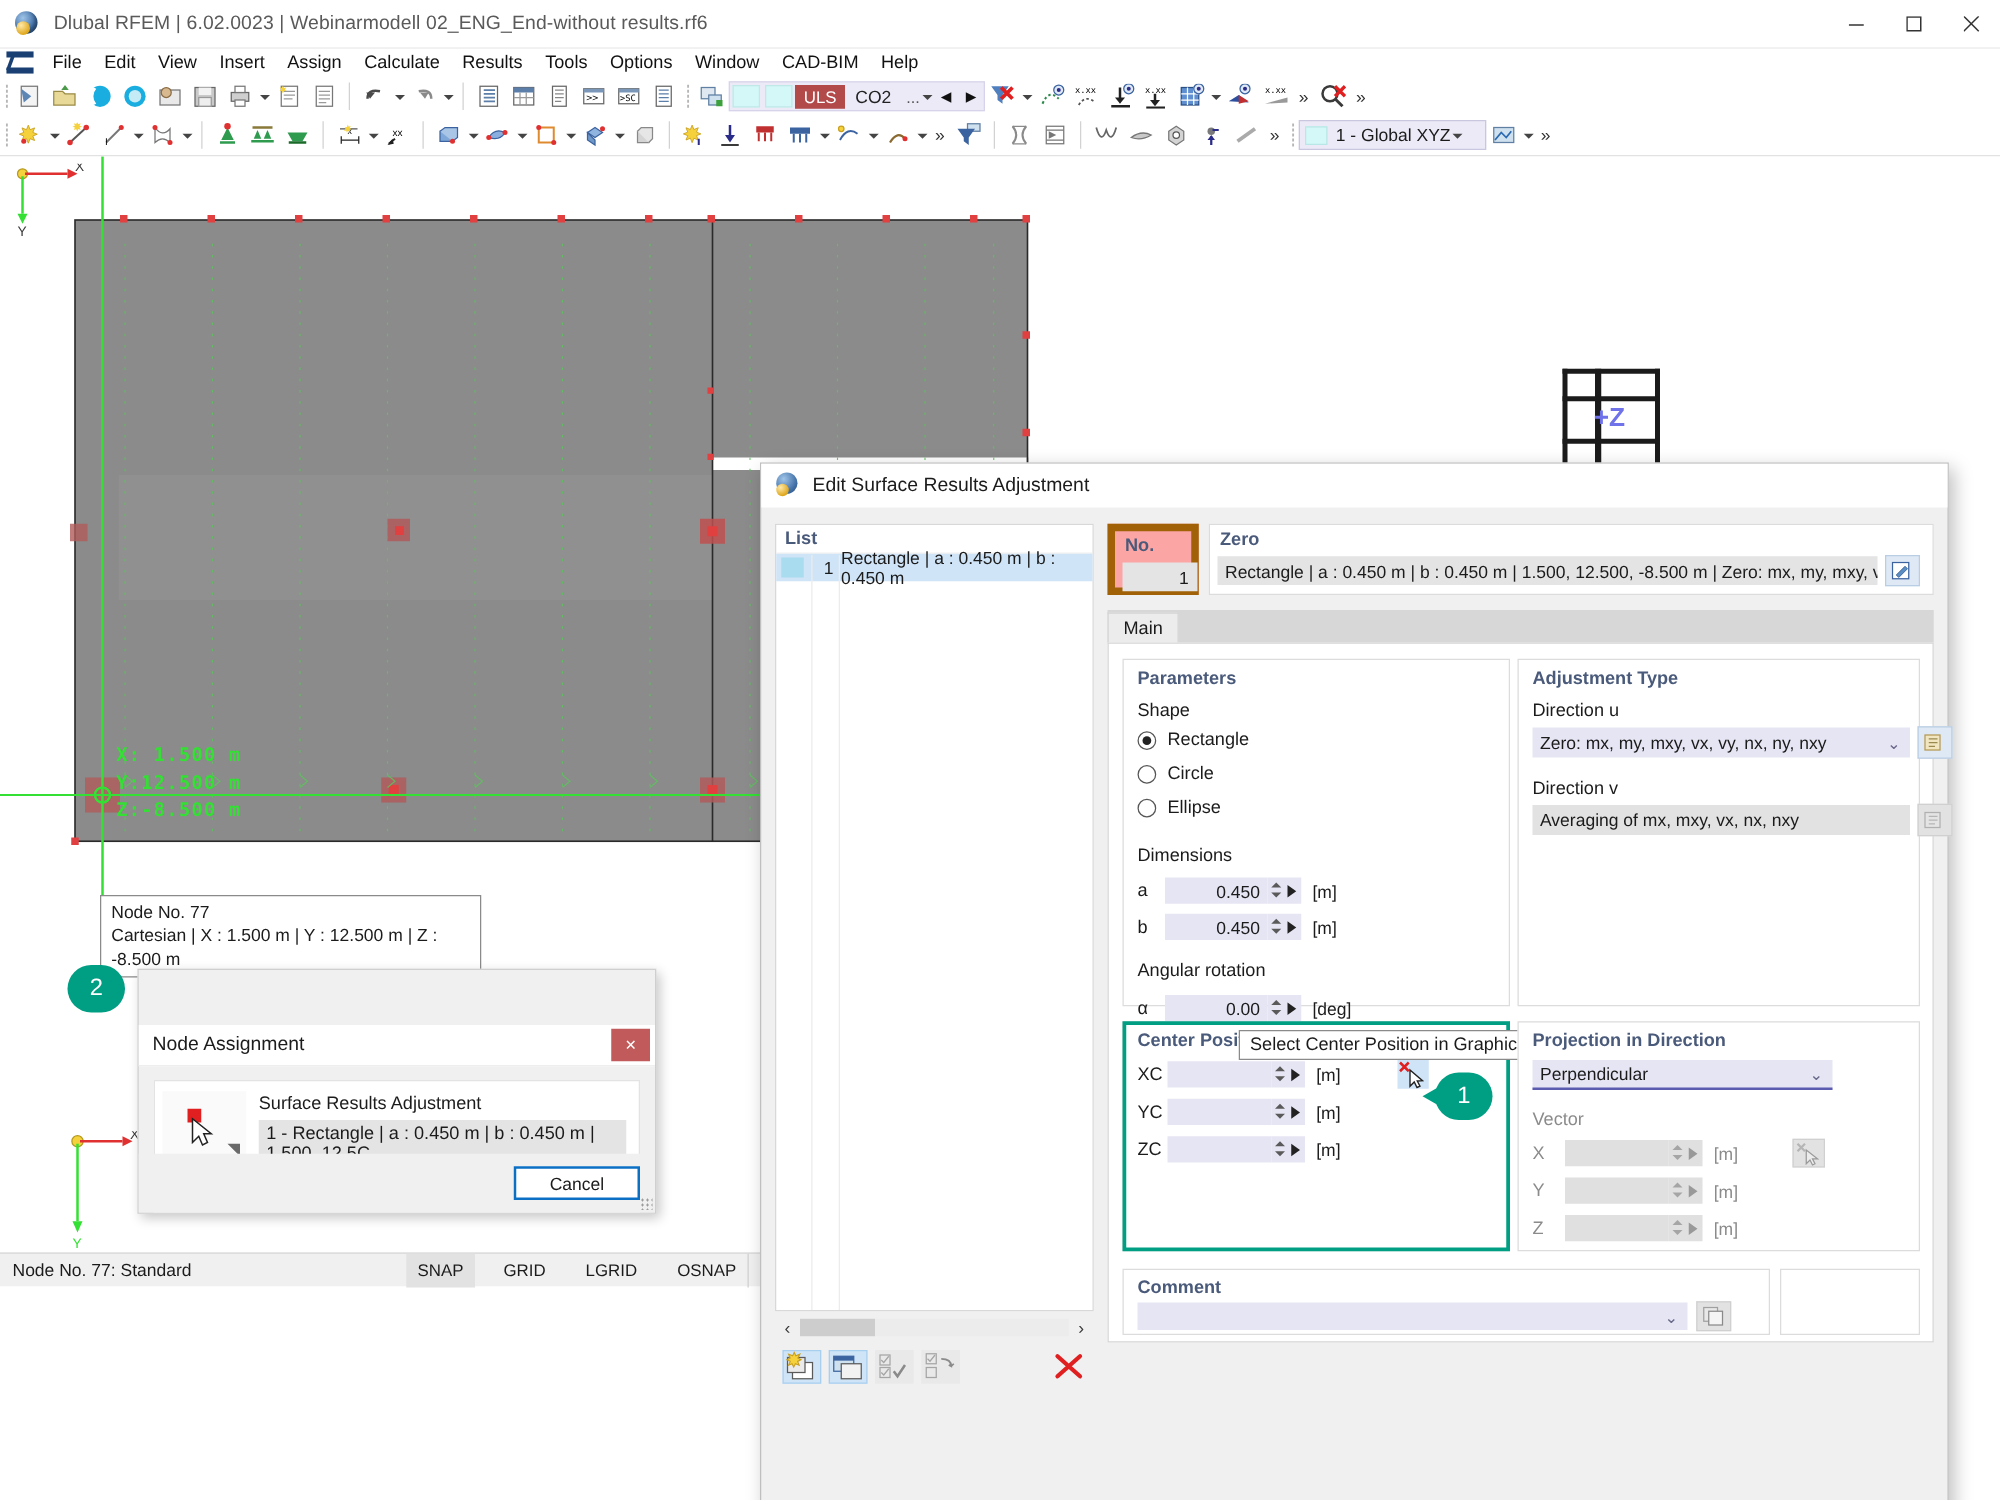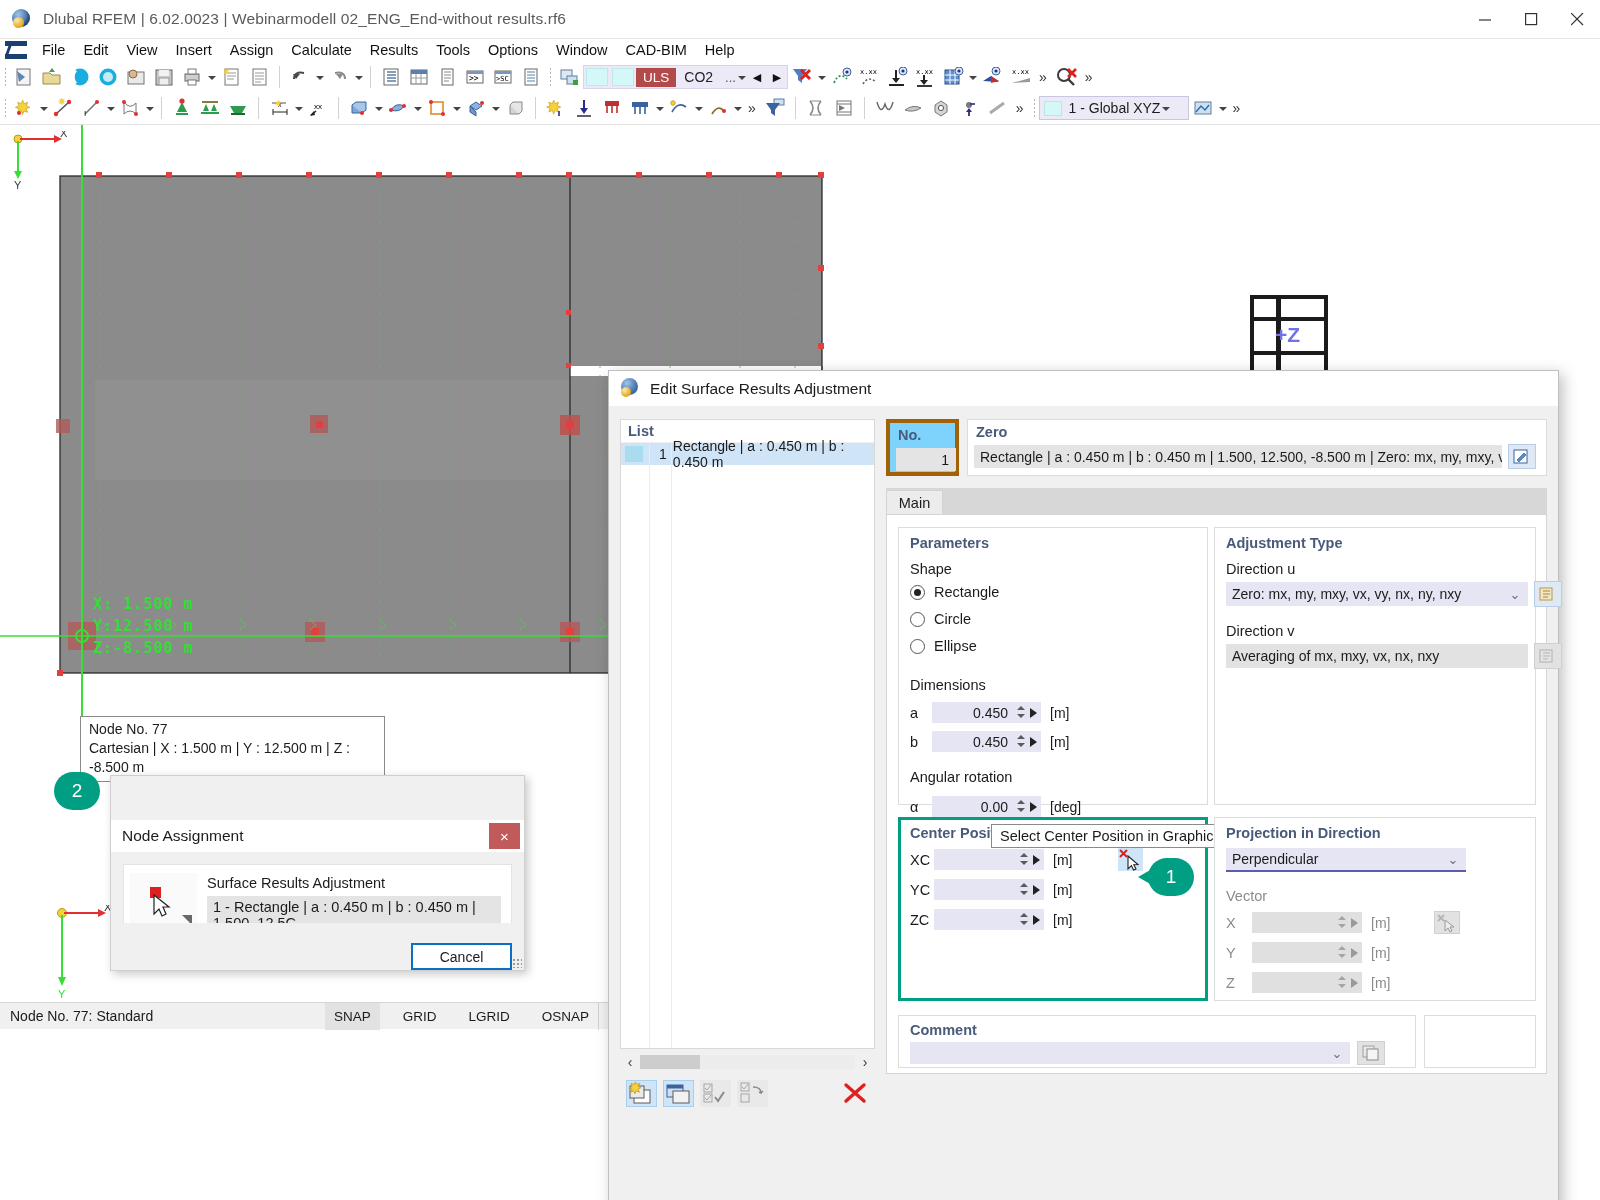--- a/index.html
+++ b/index.html
@@ -94,21 +94,21 @@
   .nadlg-x { margin-left:auto; width:31px; height:26px; margin-right:4px; background:#c15b5b; color:#fff;
      display:flex; align-items:center; justify-content:center; font-size:15px; }
   .nadlg-body { padding:11px 12px 0 12px; }
   .na-panel { background:#fff; border:1px solid #e3e3e3; display:flex; padding:8px 10px 10px 6px; }
   .na-thumb { width:67px; height:59px; background:#fafafa; position:relative; flex:0 0 auto; }
   .na-fields { flex:1; padding-left:10px; }
   .na-lab { font-size:14.5px; color:#1b1b1b; padding:2px 0 5px 0; }
   .na-val { background:#e4e4e4; font-size:14.5px; padding:3px 6px; color:#1b1b1b; }
   .na-sub { font-size:14.5px; color:#1b1b1b; padding-top:9px; }
   .nadlg-foot { position:absolute; left:0; bottom:0; width:100%; height:47px; background:#f0f0f0;
-     display:flex; align-items:flex-end; justify-content:flex-end; padding-right:12px; }
+     display:flex; align-items:center; justify-content:flex-end; padding-right:12px; }
   .btn-cancel { width:101px; height:27px; background:#fff; border:2px solid #0b6fc4; font-size:14px;
      display:flex; align-items:center; justify-content:center; }
   .grip { position:absolute; right:2px; bottom:2px; width:10px; height:10px;
      background-image:radial-gradient(#9b9b9b 38%, transparent 39%); background-size:4px 4px; }
 
   
   .esdlg { position:absolute; left:608px; top:370px; width:951px; height:921px;
      background:#f0f0f0; border:1px solid #bfbfbf; box-shadow:4px 4px 14px rgba(0,0,0,.25); }
   .es-tb { height:35px; background:#fff; display:flex; align-items:center; }
   .es-ico { width:21px; height:21px; margin:0 9px 0 11px; position:relative; }
@@ -136,21 +136,21 @@
       display:flex; align-items:center; }
   .lb-arrow { width:20px; text-align:center; font-size:14px; color:#3a3a3a; }
   .lb-thumb { width:60px; height:14px; background:#cdcdcd; }
   .lb-track { flex:1; height:14px; background:#ececec; }
   .lb-tools { position:absolute; left:11px; top:668px; width:255px; height:38px; background:#f0f0f0;
       display:flex; align-items:center; padding-left:6px; }
   .lbtool { width:31px; height:27px; margin-right:6px; position:relative; }
   .lbtool.act { background:#cfe4f7; border:1px solid #a9cfef; }
   .lbtool.dis { background:#e9e9e9; }
 
-  .noBox { position:absolute; left:277px; top:13px; width:73px; height:57px; background:#7dd3fc; border:4px solid #a16207; }
+  .noBox { position:absolute; left:277px; top:13px; width:73px; height:57px; background:#fca5a5; border:6px solid #a16207; }
   .nameBox { position:absolute; left:358px; top:13px; width:580px; height:57px; background:#fff; border:1px solid #dcdcdc; }
   .fld { background:#e4e4e4; font-size:14px; color:#1b1b1b; display:flex; align-items:center; }
   .fld.ro { background:#e4e4e4; }
   .input-lav { background:#e6e5f4; font-size:14px; color:#1b1b1b; display:flex; align-items:center; }
   .input-gry { background:#e0e0e0; font-size:14px; color:#8d8d8d; display:flex; align-items:center; }
 
   .tabbar { position:absolute; left:277px; top:82px; width:661px; height:27px; background:#d7d7d7; }
   .tab { position:absolute; left:0; top:2px; width:57px; height:25px; background:#ececec; font-size:14.5px;
       display:flex; align-items:center; justify-content:center; color:#1b1b1b; border:1px solid #d3d3d3; border-bottom:none;}
   .mainpanel { position:absolute; left:277px; top:108px; width:661px; height:560px; background:#fff; border:1px solid #d5d5d5; }

